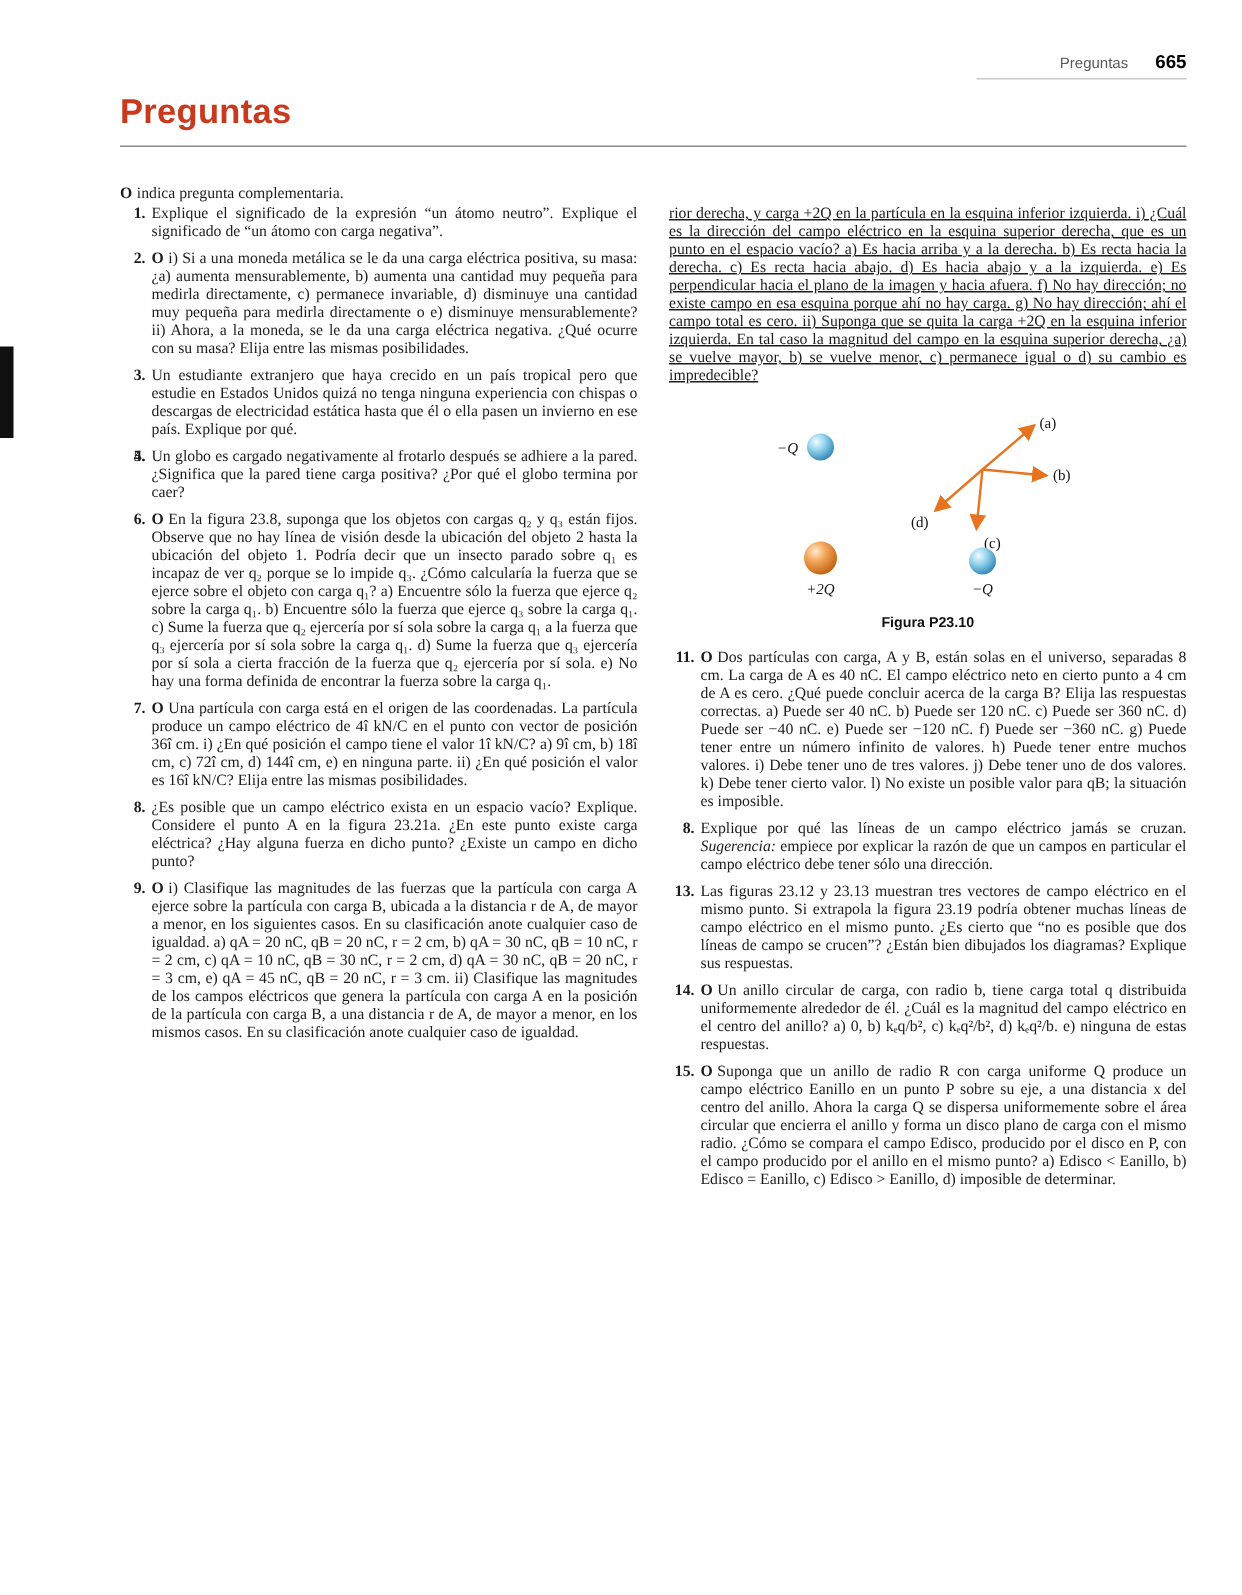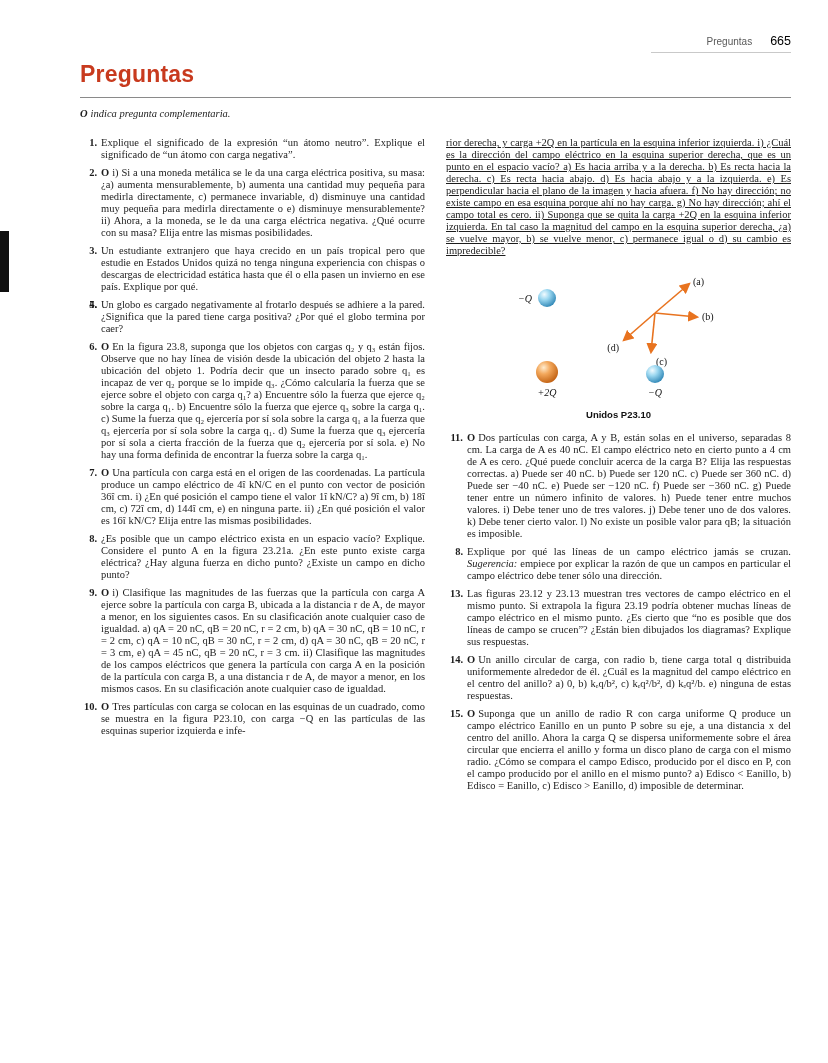--- a/index.html
+++ b/index.html
@@ -3,28 +3,28 @@
 <meta charset="utf-8">
 <style>
   * { margin:0; padding:0; box-sizing:border-box; }
   html,body { background:#ffffff; }
   body {
     position:relative; width:828px; height:1063px; overflow:hidden;
     font-family:"Liberation Serif", serif; color:#1c1c1c;
   }
   .running-head { position:absolute; top:34px; right:37px; display:flex; align-items:baseline; gap:18px; }
   .rh-title { font-family:"Liberation Sans", sans-serif; font-size:10px; color:#595959; }
-  .rh-page  { font-family:"Liberation Sans", sans-serif; font-size:12.5px; font-weight:normal; color:#000; }
+  .rh-page  { font-family:"Liberation Sans", sans-serif; font-size:12.5px; font-weight:bold; color:#000; }
   .rh-rule  { position:absolute; top:52px; right:37px; width:140px; height:1px; background:#c9c9c9; }
 
   .page-title { position:absolute; top:61px; left:80px; font-family:"Liberation Sans", sans-serif;
                 font-size:23px; font-weight:bold; color:#c83a1e; letter-spacing:0.2px; }
   .title-rule { position:absolute; top:97px; left:80px; width:711px; height:1px; background:#8a8a8a; }
 
-  .legend { position:absolute; top:108px; left:80px; font-size:10.5px;font-style:italic; }
+  .legend { position:absolute; top:124px; left:80px; font-size:10.5px; }
   .legend .omark { font-weight:bold; margin-right:3px; }
 
   .edge-tab { position:absolute; left:0; top:231px; width:9px; height:61px; background:#101010; }
 
   .col-left  { position:absolute; top:137px; left:80px;  width:345px; }
   .col-right { position:absolute; top:137px; left:446px; width:345px; }
 
   .q { position:relative; padding-left:21px; margin-bottom:6px;
        text-align:justify; font-size:10.5px; line-height:12px; hyphens:auto; }
   .qnum { position:absolute; left:0; top:0; width:17px; text-align:right; font-weight:bold; }
@@ -76,23 +76,20 @@
   </div>
   <div class="q">
     <span class="qnum">7.</span><span class="omark">O</span><span>Una partícula con carga está en el origen de las coordenadas. La partícula produce un campo eléctrico de 4î kN/C en el punto con vector de posición 36î cm. i) ¿En qué posición el campo tiene el valor 1î kN/C? a) 9î cm, b) 18î cm, c) 72î cm, d) 144î cm, e) en ninguna parte. ii) ¿En qué posición el valor es 16î kN/C? Elija entre las mismas posibilidades.</span>
   </div>
   <div class="q">
     <span class="qnum">8.</span><span class="omark"></span><span>¿Es posible que un campo eléctrico exista en un espacio vacío? Explique. Considere el punto A en la figura 23.21a. ¿En este punto existe carga eléctrica? ¿Hay alguna fuerza en dicho punto? ¿Existe un campo en dicho punto?</span>
   </div>
   <div class="q">
     <span class="qnum">9.</span><span class="omark">O</span><span>i) Clasifique las magnitudes de las fuerzas que la partícula con carga A ejerce sobre la partícula con carga B, ubicada a la distancia r de A, de mayor a menor, en los siguientes casos. En su clasificación anote cualquier caso de igualdad. a) qA = 20 nC, qB = 20 nC, r = 2 cm, b) qA = 30 nC, qB = 10 nC, r = 2 cm, c) qA = 10 nC, qB = 30 nC, r = 2 cm, d) qA = 30 nC, qB = 20 nC, r = 3 cm, e) qA = 45 nC, qB = 20 nC, r = 3 cm. ii) Clasifique las magnitudes de los campos eléctricos que genera la partícula con carga A en la posición de la partícula con carga B, a una distancia r de A, de mayor a menor, en los mismos casos. En su clasificación anote cualquier caso de igualdad.</span>
   </div>
-  <div class="q">
-    <span class="qnum">10.</span><span class="omark">O</span><span>Tres partículas con carga se colocan en las esquinas de un cuadrado, como se muestra en la figura P23.10, con carga −Q en las partículas de las esquinas superior izquierda e infe-</span>
-  </div>
 </div>
 
 <div class="col-right">
   <div class="cont">rior derecha, y carga +2Q en la partícula en la esquina inferior izquierda. i) ¿Cuál es la dirección del campo eléctrico en la esquina superior derecha, que es un punto en el espacio vacío? a) Es hacia arriba y a la derecha. b) Es recta hacia la derecha. c) Es recta hacia abajo. d) Es hacia abajo y a la izquierda. e) Es perpendicular hacia el plano de la imagen y hacia afuera. f) No hay dirección; no existe campo en esa esquina porque ahí no hay carga. g) No hay dirección; ahí el campo total es cero. ii) Suponga que se quita la carga +2Q en la esquina inferior izquierda. En tal caso la magnitud del campo en la esquina superior derecha, ¿a) se vuelve mayor, b) se vuelve menor, c) permanece igual o d) su cambio es impredecible?</div>
 
   <div class="figure">
     <svg class="fig-svg" width="272" height="132" viewBox="0 0 272 132">
       <defs>
         <radialGradient id="gradBlue" cx="35%" cy="30%" r="75%">
           <stop offset="0%" stop-color="#f2fbff"></stop>
@@ -122,21 +119,21 @@
 
       <circle cx="64" cy="25" r="9" fill="url(#gradBlue)"></circle>
       <text x="49" y="29" text-anchor="end" class="charge-label">−Q</text>
 
       <circle cx="64" cy="99" r="11" fill="url(#gradOrange)"></circle>
       <text x="64" y="123" text-anchor="middle" class="charge-label">+2Q</text>
 
       <circle cx="172" cy="101" r="9" fill="url(#gradBlue)"></circle>
       <text x="172" y="123" text-anchor="middle" class="charge-label">−Q</text>
     </svg>
-    <div class="fig-caption">Unidos P23.10</div>
+    <div class="fig-caption">Figura P23.10</div>
   </div>
 
   <div class="q">
     <span class="qnum">11.</span><span class="omark">O</span><span>Dos partículas con carga, A y B, están solas en el universo, separadas 8 cm. La carga de A es 40 nC. El campo eléctrico neto en cierto punto a 4 cm de A es cero. ¿Qué puede concluir acerca de la carga B? Elija las respuestas correctas. a) Puede ser 40 nC. b) Puede ser 120 nC. c) Puede ser 360 nC. d) Puede ser −40 nC. e) Puede ser −120 nC. f) Puede ser −360 nC. g) Puede tener entre un número infinito de valores. h) Puede tener entre muchos valores. i) Debe tener uno de tres valores. j) Debe tener uno de dos valores. k) Debe tener cierto valor. l) No existe un posible valor para qB; la situación es imposible.</span>
   </div>
   <div class="q">
     <span class="qnum">8.</span><span>Explique por qué las líneas de un campo eléctrico jamás se cruzan. </span><i>Sugerencia:</i><span> empiece por explicar la razón de que un campos en particular el campo eléctrico debe tener sólo una dirección.</span>
   </div>
   <div class="q">
     <span class="qnum">13.</span><span class="omark"></span><span>Las figuras 23.12 y 23.13 muestran tres vectores de campo eléctrico en el mismo punto. Si extrapola la figura 23.19 podría obtener muchas líneas de campo eléctrico en el mismo punto. ¿Es cierto que “no es posible que dos líneas de campo se crucen”? ¿Están bien dibujados los diagramas? Explique sus respuestas.</span>

